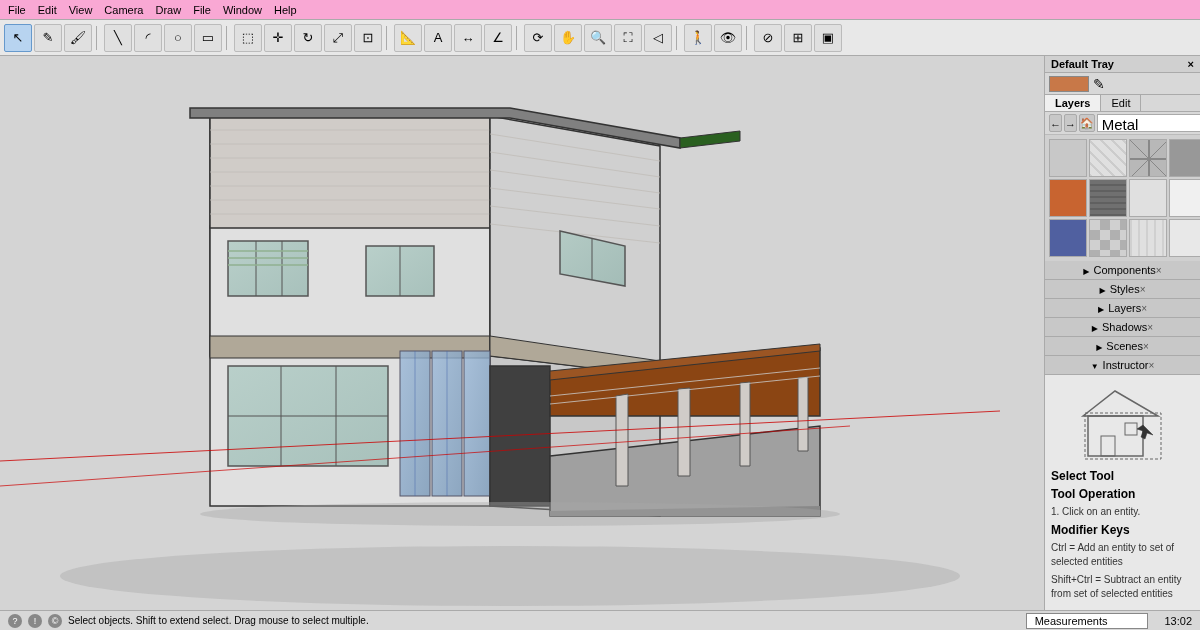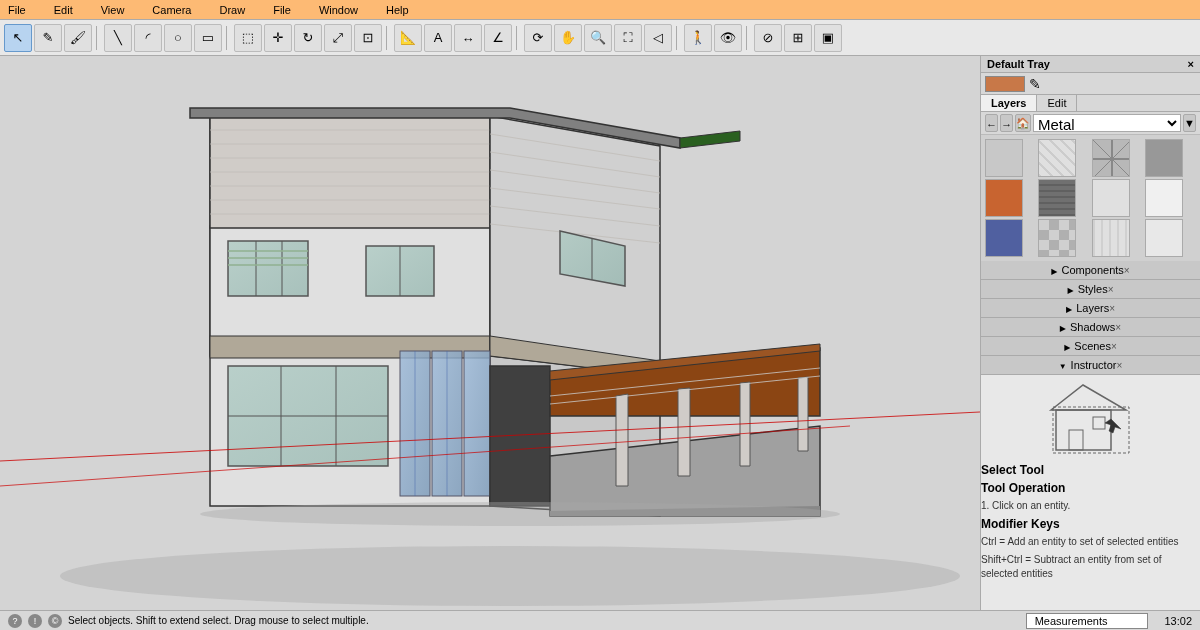--- a/index.html
+++ b/index.html
@@ -1,26 +1,26 @@
 <!DOCTYPE html>
 <html><head>
   <meta charset="utf-8">
   <style>
     * { box-sizing: border-box; margin: 0; padding: 0; }
     body { width: 1200px; height: 630px; overflow: hidden; font-family: Arial, sans-serif; font-size: 12px; background: #c8c8c8; display: flex; flex-direction: column; }
 
     
     #menubar {
       height: 20px;
-      background: #fdba74;
+      background: #f9a8d4;
       display: flex;
       align-items: center;
       padding: 0 4px;
       border-bottom: 1px solid #aaa;
-      gap: 20px;
+      gap: 4px;
       font-size: 11px;
     }
     .menu-item { cursor: pointer; padding: 0 4px; }
 
     
     #toolbar {
       height: 36px;
       background: #e8e8e8;
       border-bottom: 1px solid #aaa;
       display: flex;
@@ -54,21 +54,21 @@
     
     #viewport {
       flex: 1;
       background: #d4d4d4;
       position: relative;
       overflow: hidden;
     }
 
     
     #right-panel {
-      width: 220px;
+      width: 156px;
       background: #e0e0e0;
       border-left: 1px solid #aaa;
       display: flex;
       flex-direction: column;
       overflow: hidden;
     }
 
     
     #tray-header {
       background: #d0d0d0;
@@ -168,20 +168,21 @@
       font-size: 11px;
       justify-content: center;
     }
     .panel-section-left { display: flex; align-items: center; gap: 4px; }
     .panel-section .close-x { font-size: 10px; color: #555; }
 
     
     #instructor {
       flex: 1;
       background: #e8e8e8;
+      padding: 6px;
       overflow-y: auto;
       font-size: 11px;
     }
     #instructor-house {
       width: 100px;
       height: 80px;
       margin: 0 auto 8px;
       display: flex;
       align-items: center;
       justify-content: center;

